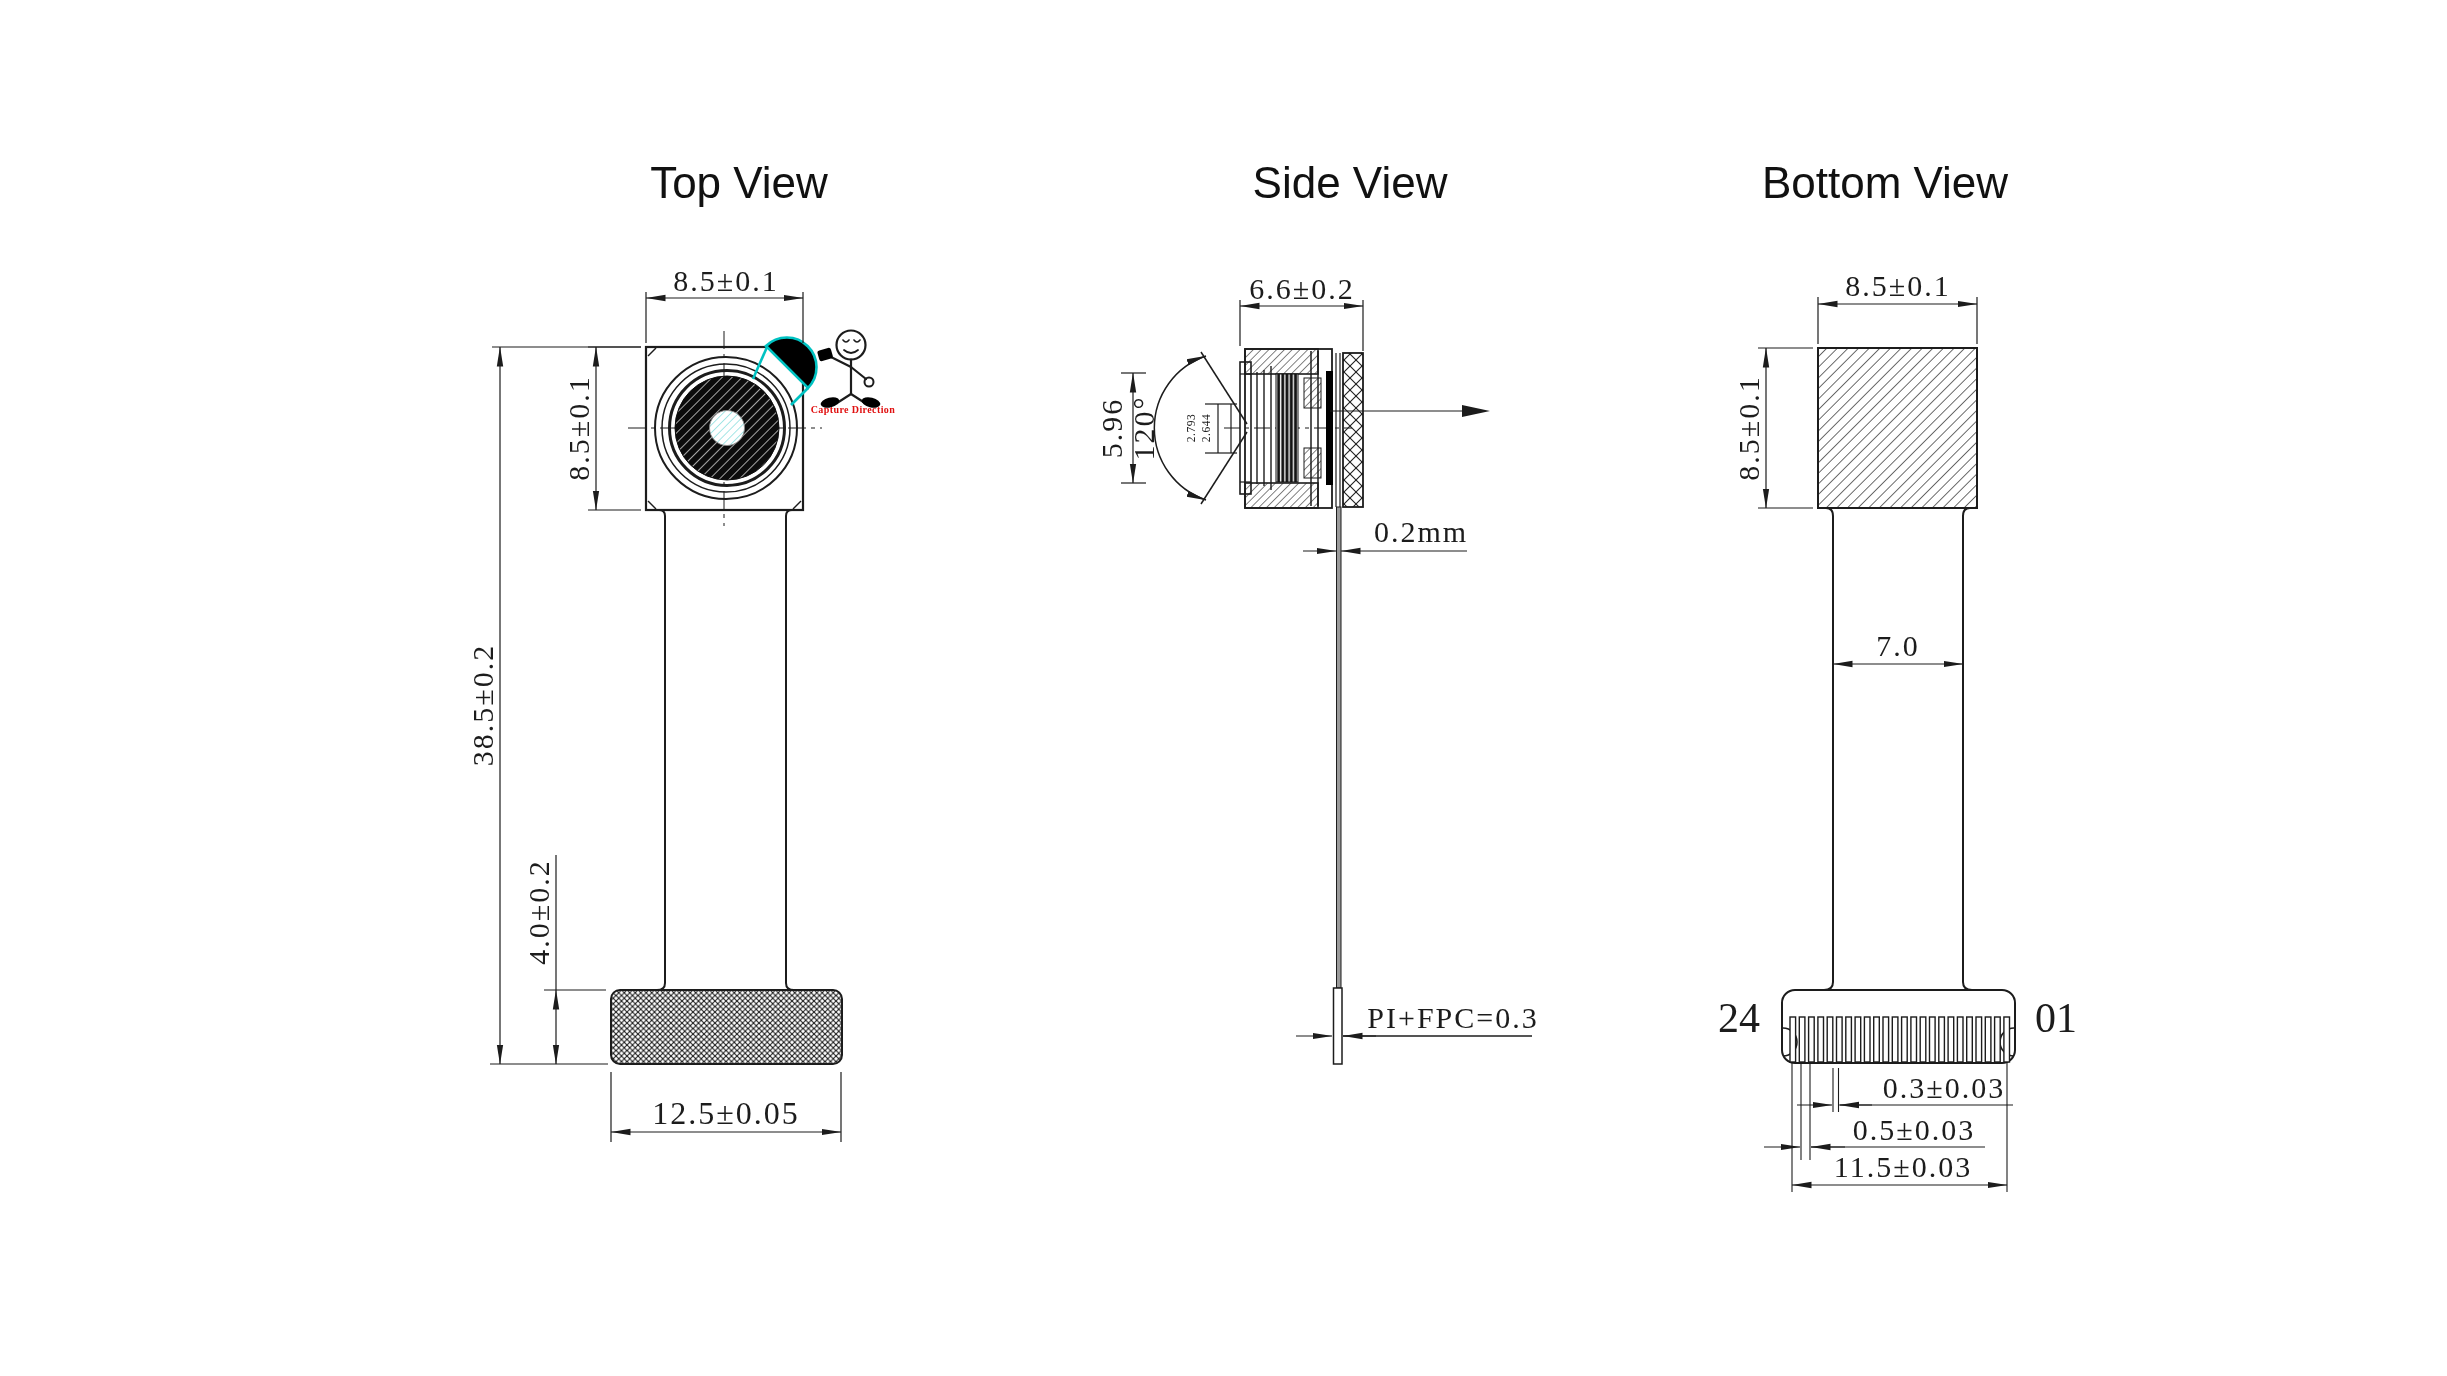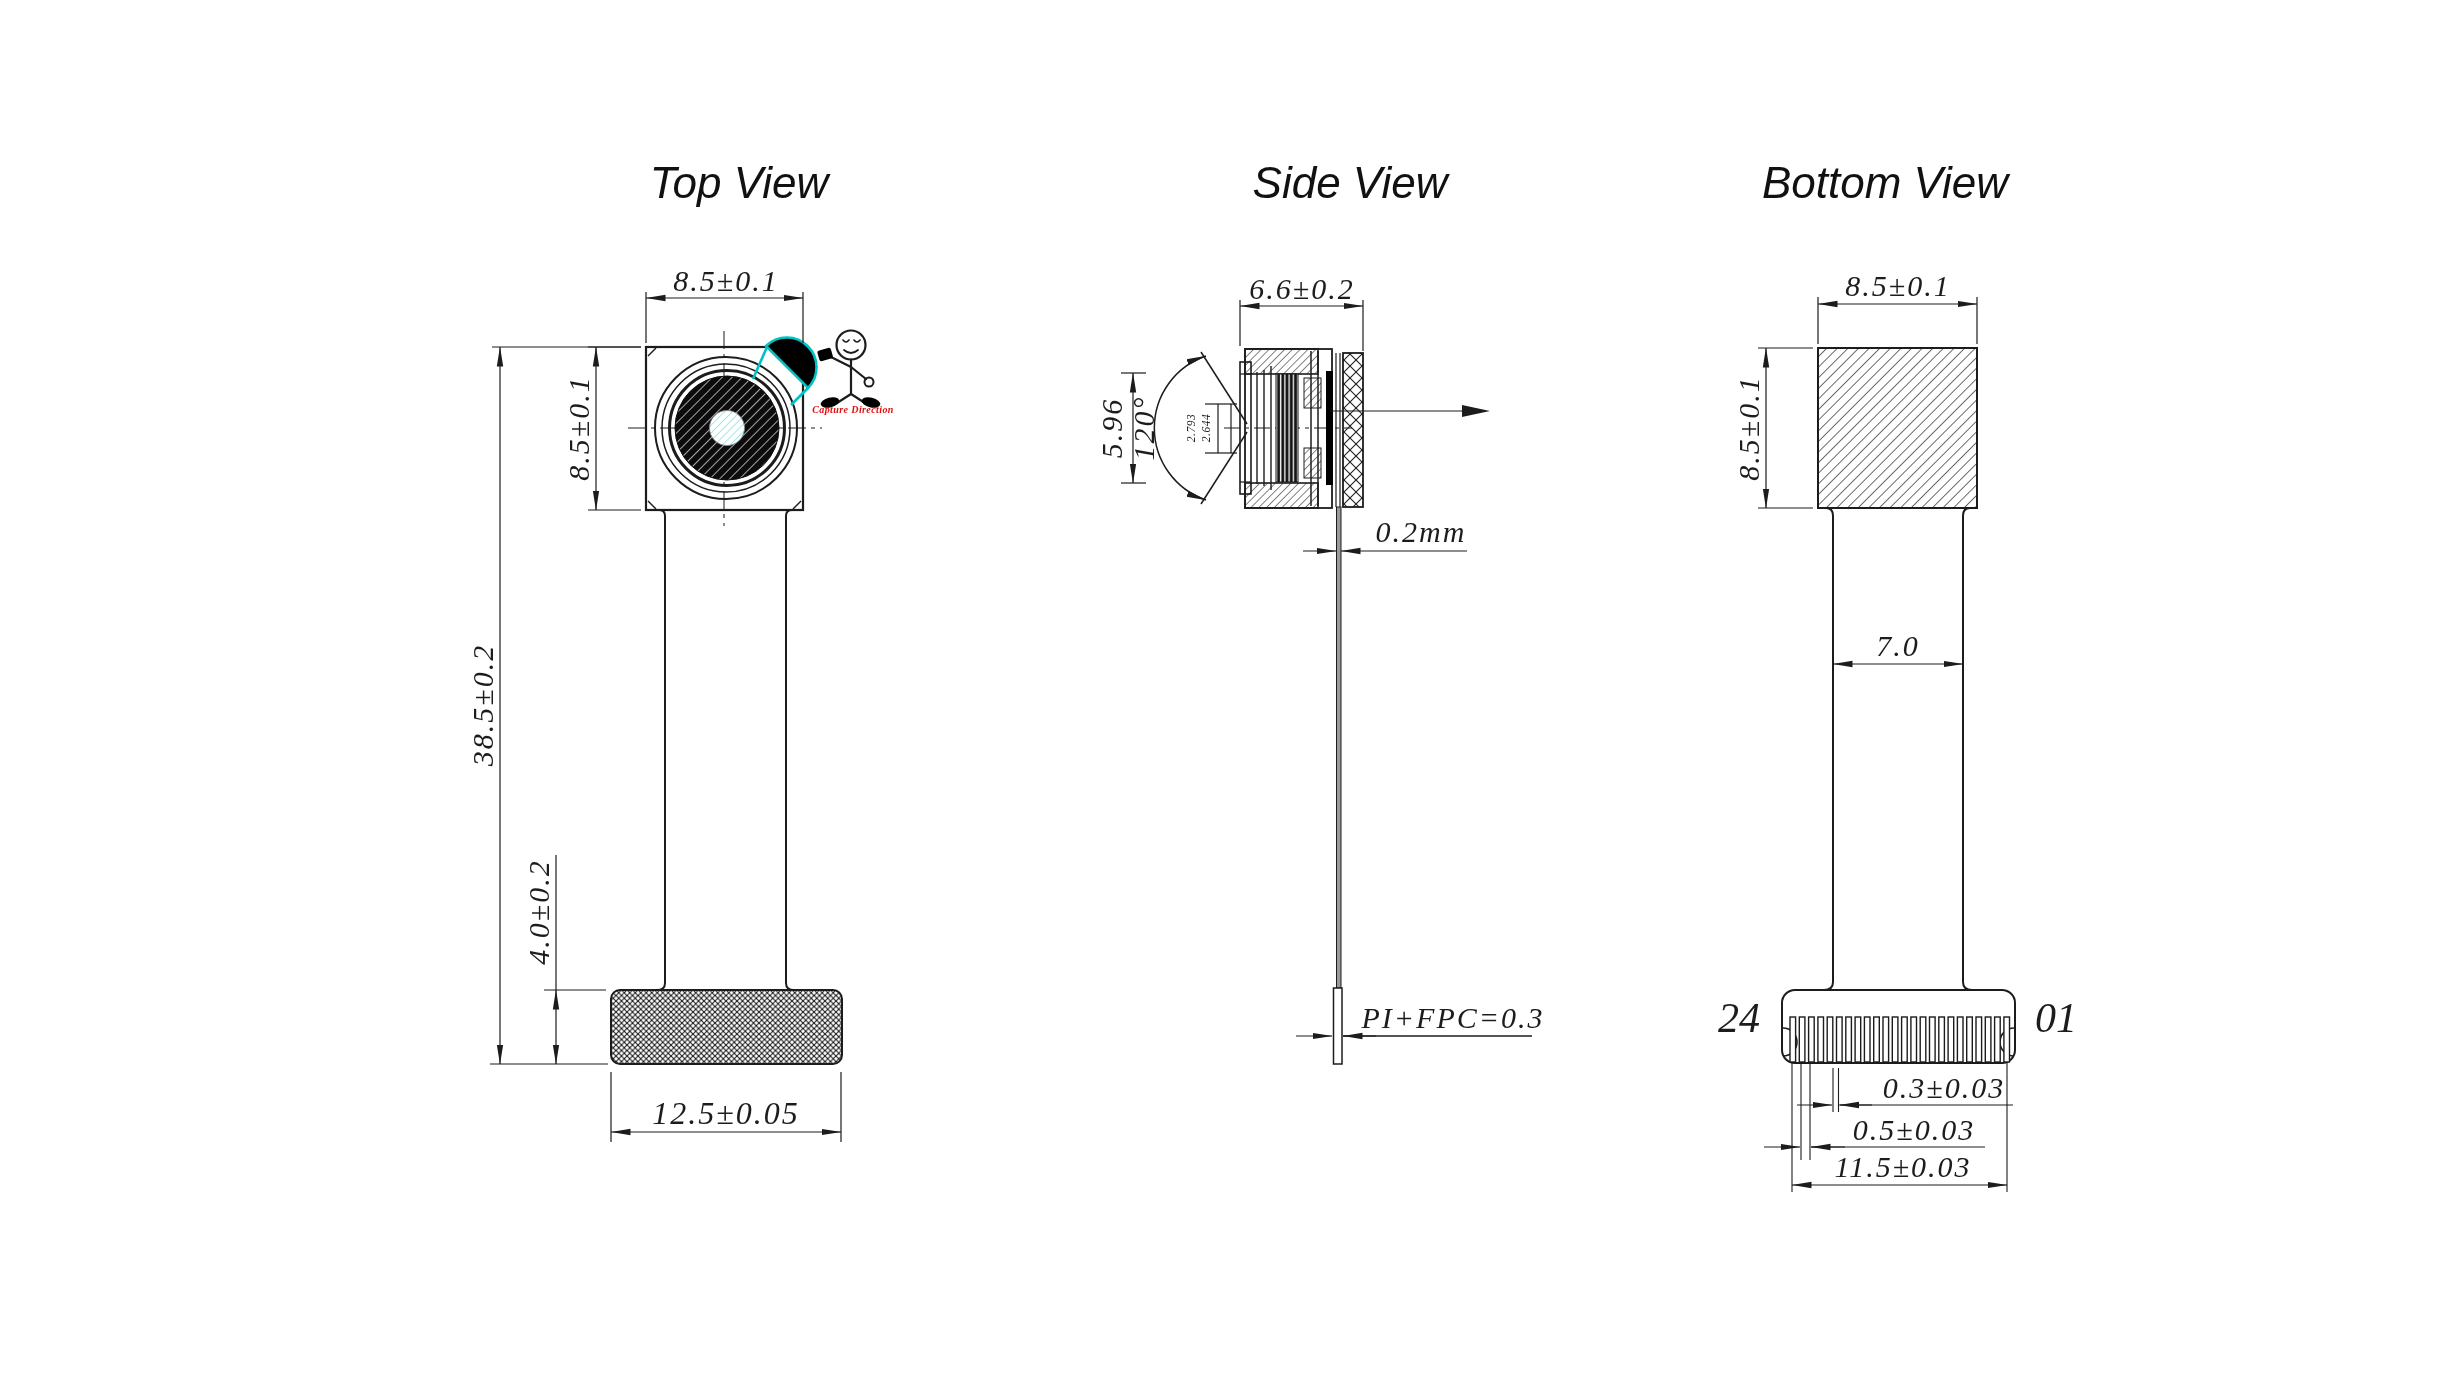--- a/index.html
+++ b/index.html
@@ -1,16 +1,16 @@
 <!DOCTYPE html>
 <html><head>
 <meta charset="utf-8">
 <style>
   html,body{margin:0;padding:0;background:#ffffff;}
-  .stage{position:relative;width:2447px;height:1376px;background:#ffffff;overflow:hidden;font-style:italic;}
+  .stage{position:relative;width:2447px;height:1376px;background:#ffffff;overflow:hidden;}
   svg{position:absolute;left:0;top:0;}
   .title{font-family:"Liberation Sans",sans-serif;font-size:44px;fill:#111111;}
   .dim{font-family:"Liberation Serif",serif;font-size:30px;fill:#1c1c1c;letter-spacing:2px;}
   .dim-big{font-family:"Liberation Serif",serif;font-size:32px;fill:#1c1c1c;letter-spacing:2px;}
   .dim-sm{font-family:"Liberation Serif",serif;font-size:11.5px;fill:#1c1c1c;letter-spacing:0.5px;}
   .pinlab{font-family:"Liberation Serif",serif;font-size:42px;fill:#1c1c1c;}
   .capture{font-family:"Liberation Serif",serif;font-size:10px;font-weight:bold;fill:#e01010;letter-spacing:0.4px;}
   .ln{stroke:#1c1c1c;fill:none;}
 </style>
 </head>

